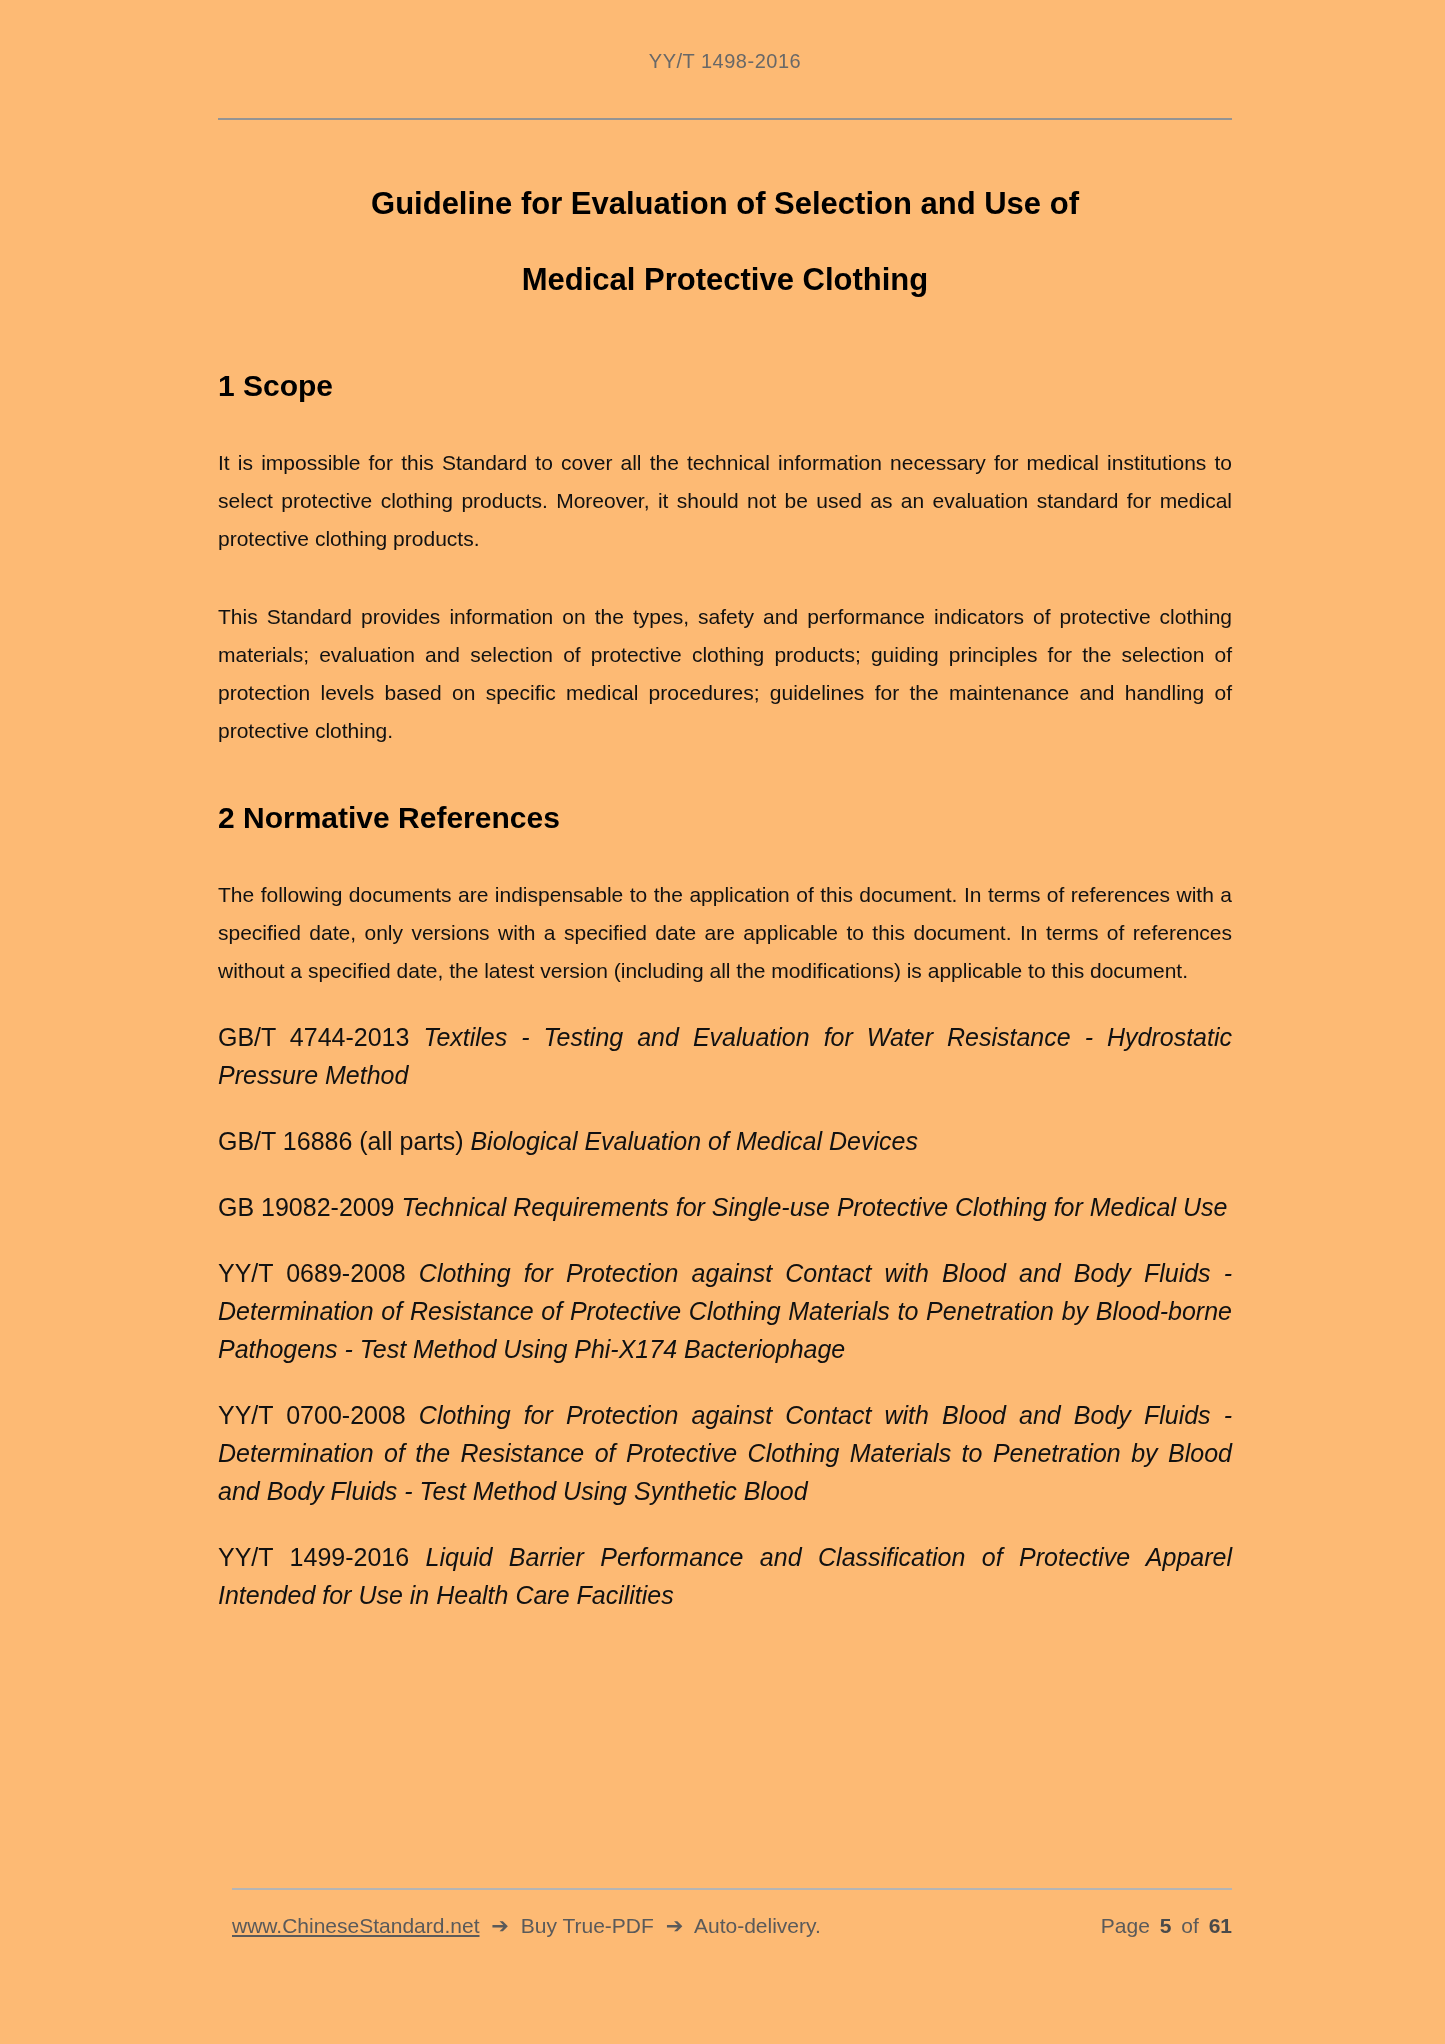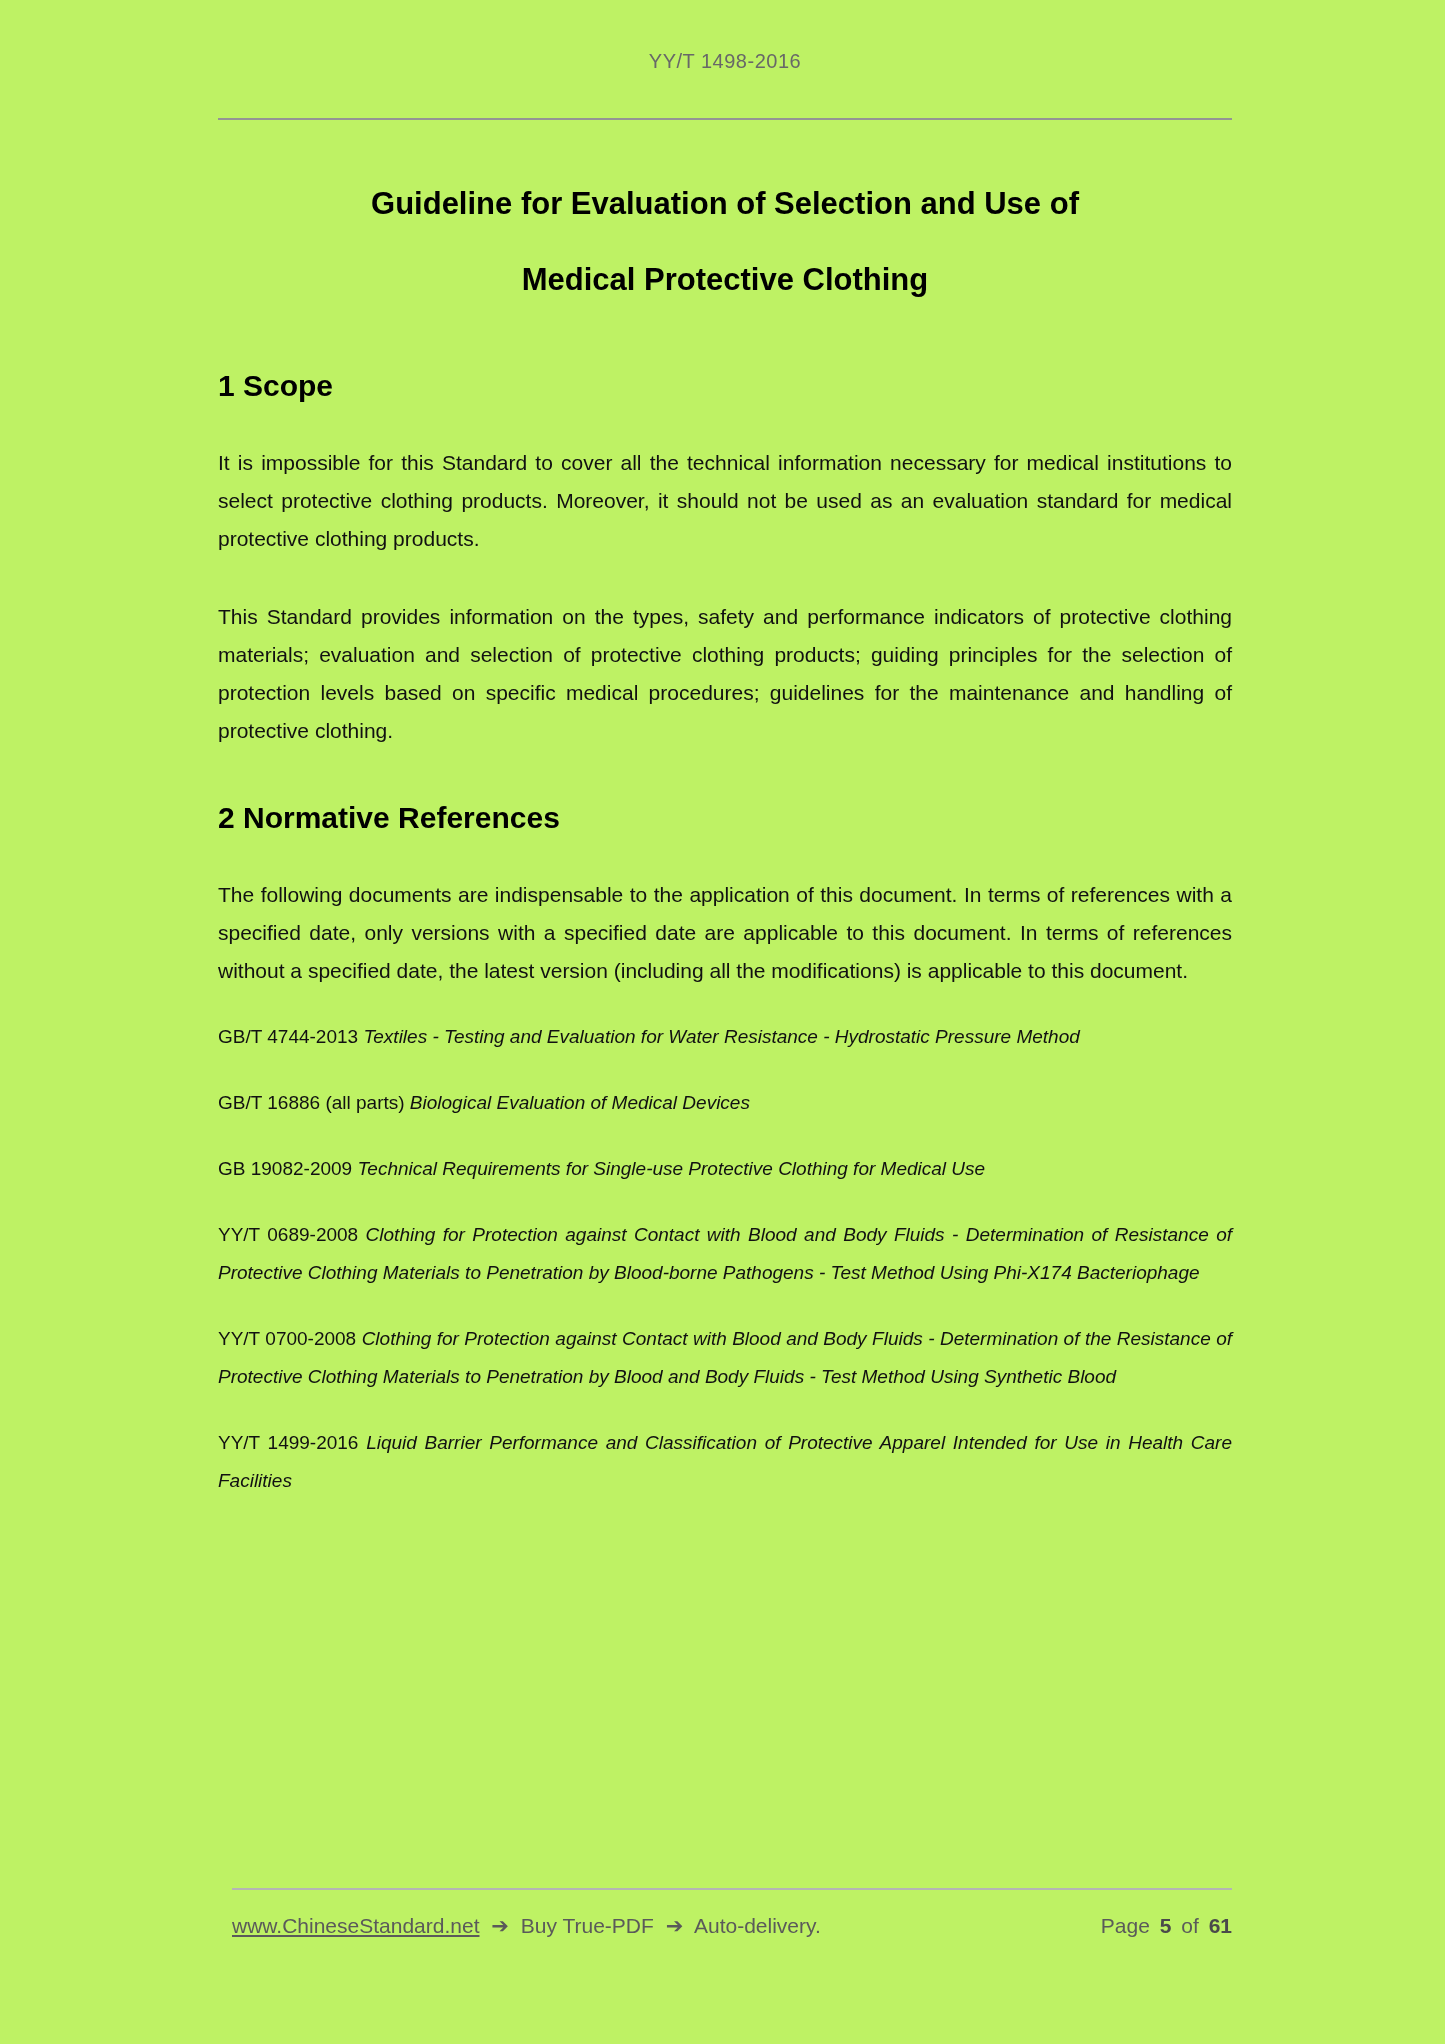--- a/index.html
+++ b/index.html
@@ -1,19 +1,19 @@
 <!DOCTYPE html>
 <html><head>
 <meta charset="utf-8">
 <style>
   html, body { margin:0; padding:0; background:#ffffff; }
   .page {
     position:relative;
     width:1445px; height:2044px;
-    background:#bef264;
+    background:#fdba74;
     font-family:"Liberation Sans", "DejaVu Sans", sans-serif;
     color:#111111;
     overflow:hidden;
   }
   .content { margin-left:218px; margin-right:213px; }
 
   .doc-code {
     display:block;
     margin-top:50px;
     text-align:center;
@@ -48,21 +48,21 @@
   p.body-par {
     margin:40px 0 0 0;
     font-size:21px;
     line-height:38px;
     text-align:justify;
     color:#111111;
   }
 
   p.ref-par {
     margin:28px 0 0 0;
-    font-size:19px;
+    font-size:25px;
     line-height:38px;
     text-align:justify;
     color:#111111;
   }
   .ref-title { font-style:italic; }
 
   .page-footer {
     position:absolute;
     left:232px; right:213px;
     top:1888px;

